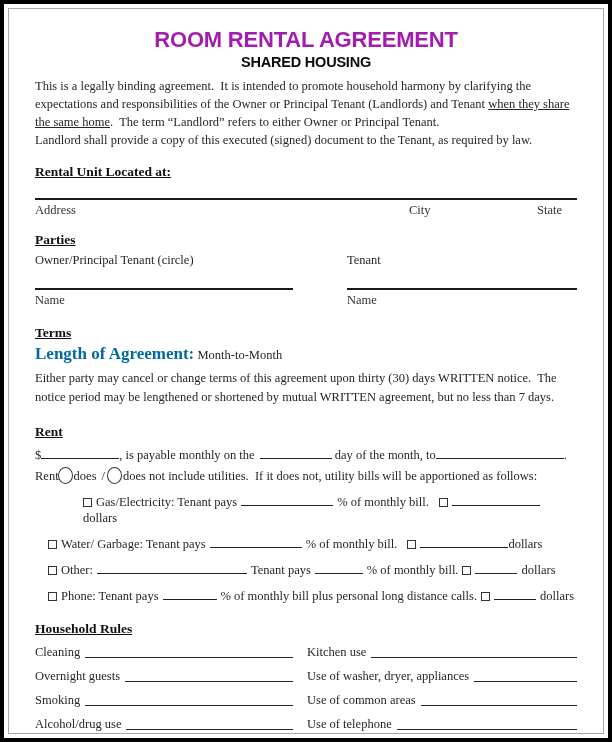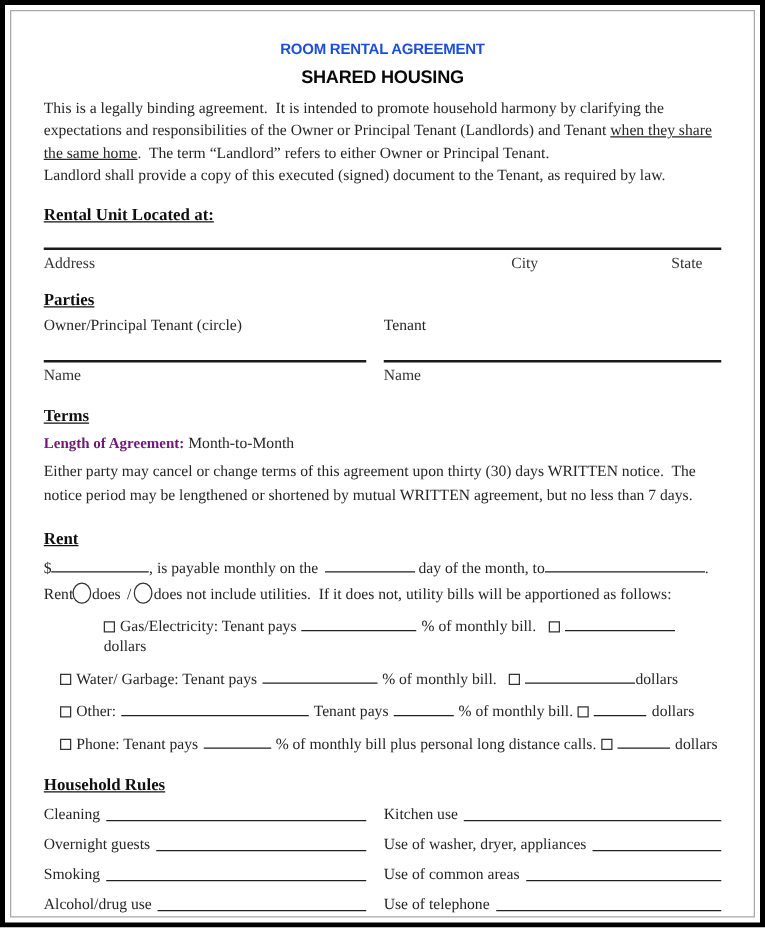--- a/index.html
+++ b/index.html
@@ -11,45 +11,45 @@
   .sheet {
     width:100%; height:100%;
     border:1px solid #a9a9a9;
     padding:21px 26px 0 26px;
     overflow:hidden;
     font-family:"Liberation Serif", serif;
     font-size:12.5px; color:#262626;
   }
   .title {
     text-align:center; font-family:"Liberation Sans", sans-serif;
-    font-weight:bold; font-size:12px; line-height:19px;
-    color:#1d4ed8; letter-spacing:-0.2px;
+    font-weight:bold; font-size:22px; line-height:19px;
+    color:#a21caf; letter-spacing:-0.2px;
   }
   .subtitle {
     text-align:center; font-family:"Liberation Sans", sans-serif;
     font-weight:bold; font-size:14.5px; line-height:16px;
     color:#0a0a0a; margin-top:5px; letter-spacing:-0.2px;
   }
   .intro { margin-top:7px; line-height:18px; }
   .uline { text-decoration:underline; }
   .sect { font-size:13.5px; font-weight:bold; color:#101010; line-height:17px;text-decoration:underline; }
   .mt14 { margin-top:14px; } .mt16 { margin-top:16px; }
   .mt17 { margin-top:17px; }
   .fullblank { height:20px; border-bottom:2px solid #1a1a1a; }
   .labels { display:flex; margin-top:3px; line-height:14px; color:#333; }
   .labels .c1 { width:347px; } .labels .c2 { width:128px;margin-left:27px; } .labels .c3 { flex:1; }
-  .tworow { display:flex; line-height:15px; }
+  .tworow { display:flex; line-height:15px;gap:40px; }
   .colL { width:258px; margin-right:14px; }
   .colR { flex:1; }
   .plabels { margin-top:5px; }
   .nameblanks { margin-top:2px; }
   .nameblanks .colL, .nameblanks .colR { border-bottom:2px solid #1a1a1a; height:20px; }
   .namelabels { margin-top:3px; color:#333; }
   .lenline { margin-top:5px; line-height:16px; }
-  .lenline b { color:#701a75; font-size:12px; }
+  .lenline b { color:#0369a1; font-size:17px; }
   .notice { margin-top:6px; line-height:18.5px; }
   .payable { margin-top:7px; line-height:16px; }
   .blank { display:inline-block; border-bottom:1.5px solid #222; height:10px; }
   .w78{width:78px;} .w72{width:72px;} .w128{width:128px;}
   .w92{width:92px;} .w88{width:88px;} .w54{width:54px;}
   .w42{width:42px;} .w150{width:150px;} .w48{width:48px;}
   .utilintro { margin-top:3px; line-height:20px; }
   .circle {
     display:inline-block; width:15px; height:17px;
     border:1.5px solid #333; border-radius:50%;

